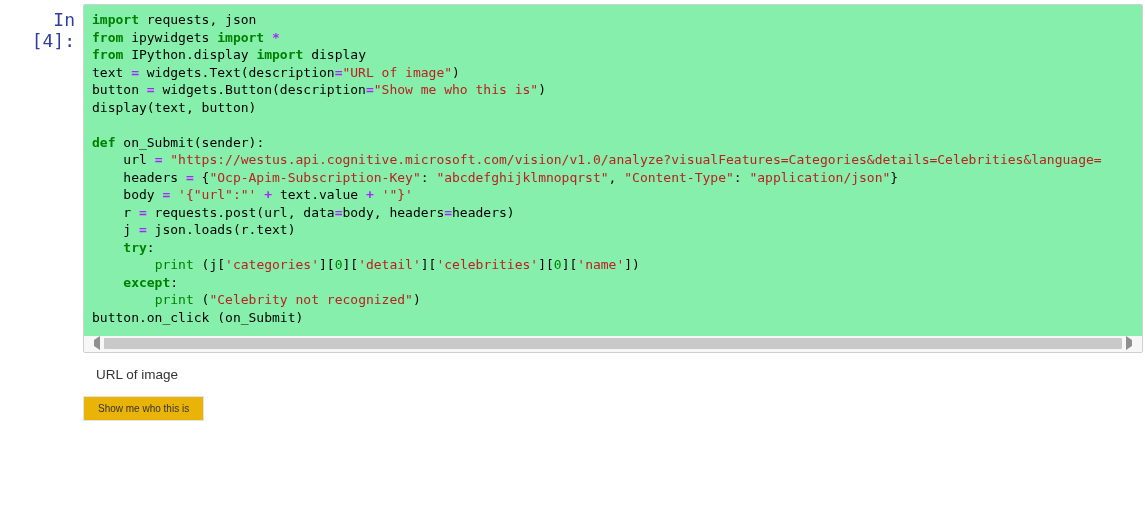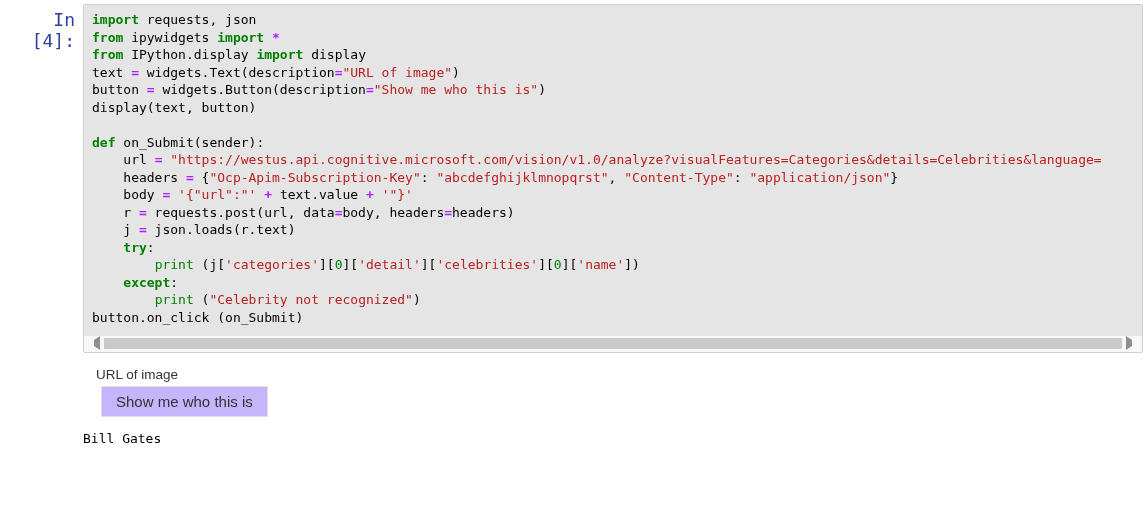--- a/index.html
+++ b/index.html
@@ -39,21 +39,21 @@
   .code-wrap {
     overflow-x: auto;
   }
   pre.code {
     margin: 0;
     padding: 6px 8px 10px 8px;
     font-family: "DejaVu Sans Mono", Menlo, Consolas, monospace;
     font-size: 13px;
     line-height: 17.5px;
     white-space: pre;
-    background: #e5e5e5;
+    background: #86efac;
     color: #000;
   }
   .tok-kw   { color: #008000; font-weight: bold; }
   .tok-op   { color: #AA22FF; font-weight: bold; }
   .tok-str  { color: #BA2121; }
   .tok-num  { color: #008000; }
   .tok-builtin { color: #008000; }
 
   
   .hscroll {
@@ -80,49 +80,48 @@
 
   
   .output {
     margin-left: 83px;
     padding-top: 14px;
     width: 1050px;
   }
   .widget-row {
     display: flex;
     align-items: flex-end;
-    margin-bottom: 4px;
+    margin-bottom: 14px;
   }
   .widget-label {
     width: 95px;
     text-align: right;
     padding-right: 10px;
     color: #333;
     font-size: 13.5px;
   }
   .widget-text {
     border: 1px solid #999;
     height: 28px;
     width: 215px;
     padding: 0 6px;
     font-size: 13px;
     color: #333;
     font-family: inherit;
     background:#fff;
   }
   .widget-button {
     display: inline-block;
-    background: #c4b5fd;
+    background: #eab308;
     border: 1px solid #e2e2e2;
     color: #333;
-    font-size: 15px;
+    font-size: 10px;
     padding: 6px 14px;
     cursor: pointer;
     margin-bottom: 14px;
-    margin-left: 18px;
   }
   .output-text {
     font-family: "DejaVu Sans Mono", Menlo, Consolas, monospace;
     font-size: 13px;
     color:#000;
   }
 </style>
 </head>
 <body>
 
@@ -158,14 +157,13 @@
       <div class="hscroll-arrow right"></div>
     </div>
   </div>
 </div>
 
 <div class="output">
   <div class="widget-row">
     <div class="widget-label">URL of image</div>
   </div>
   <button class="widget-button">Show me who this is</button>
-  <div class="output-text">Bill Gates</div>
 </div>
 
 </body></html>

